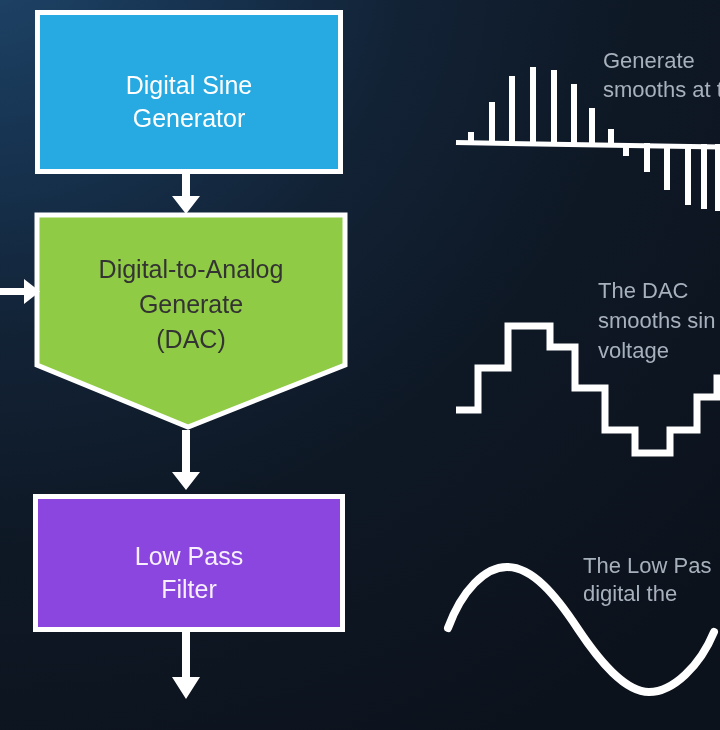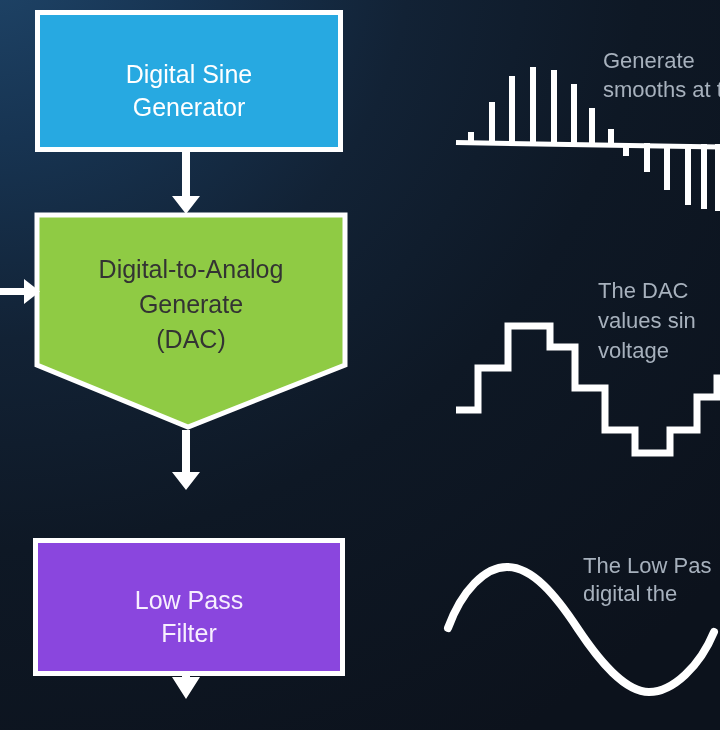--- a/index.html
+++ b/index.html
@@ -8,22 +8,22 @@
     background: radial-gradient(140% 125% at -2% -6%,
       #1f4569 0%, #173452 20%, #122235 42%, #0e1825 65%, #0c121c 100%);
     font-family:"Liberation Sans", sans-serif;
   }
   svg.graphics { position:absolute; left:0; top:0; width:720px; height:730px; }
 
   .box {
     position:absolute; box-sizing:border-box; border:5px solid #ffffff;
     display:flex; align-items:center; justify-content:center; text-align:center;
   }
-  .box-blue   { left:35px; top:10px;  width:308px; height:142px; background:#27A9E1; color:#ffffff; padding-top:20px; }
-  .box-purple { left:33px; top:494px; width:312px; height:138px; background:#8A46DE; color:#F7EFFE; padding-top:20px;margin-top:44px; }
+  .box-blue   { left:35px; top:10px;  width:308px; height:164px; background:#27A9E1; color:#ffffff; padding-top:20px; }
+  .box-purple { left:33px; top:494px; width:312px; height:138px; background:#8A46DE; color:#F7EFFE; padding-top:20px; }
   .node-label { font-size:25px; line-height:33px; white-space:pre-line; }
 
   .pent-label {
     position:absolute; left:37px; top:252px; width:308px; text-align:center;
     color:#333333; font-size:25px; line-height:35px; white-space:pre-line;
   }
 
   .caption { position:absolute; color:#A7B1BD; font-size:22px; line-height:29px; white-space:pre; }
   .caption-1 { left:603px; top:46px; }
   .caption-2 { left:598px; top:276px; line-height:30px; }
@@ -76,18 +76,18 @@
 (DAC)</div>
 
   <div class="box box-purple">
     <div class="node-label">Low Pass
 Filter</div>
   </div>
 
   <div class="caption caption-1">Generate
 smooths at t</div>
   <div class="caption caption-2">The DAC
-values sin
+smooths sin
 voltage</div>
   <div class="caption caption-3">The Low Pas
 digital the</div>
 
 </div>
 
 </body></html>

